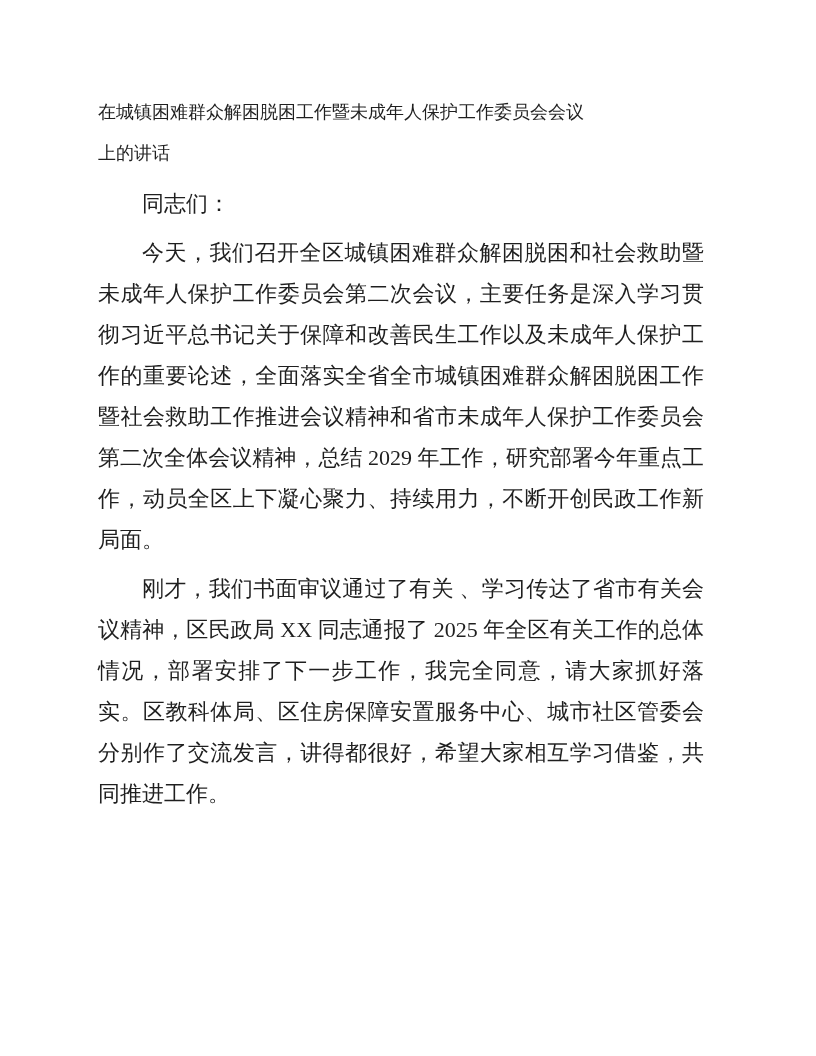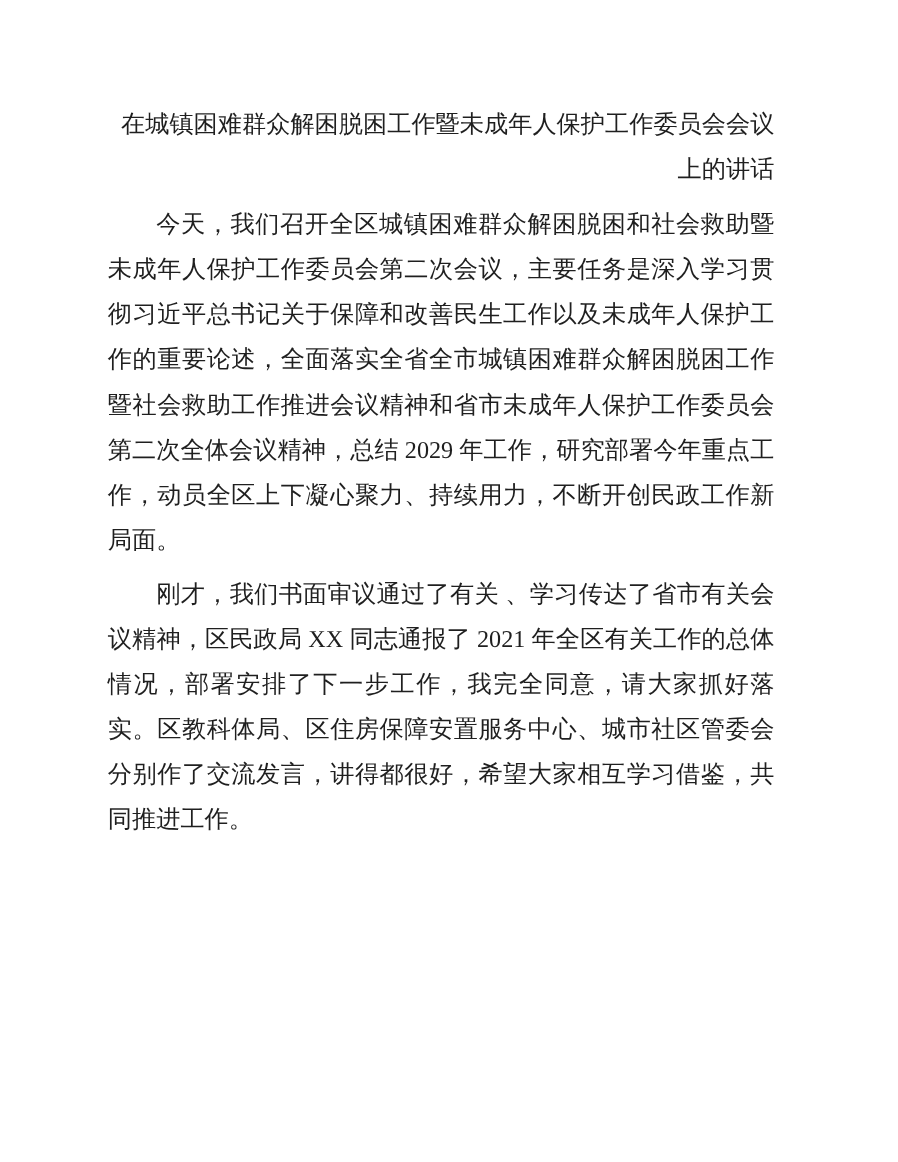--- a/index.html
+++ b/index.html
@@ -15,22 +15,22 @@
     margin: 0 auto;
     padding: 92px 112px 96px 98px;
     background: #ffffff;
     color: #1f1f1f;
     font-family: "Liberation Serif", "DejaVu Serif", serif;
     font-size: 22px;
     line-height: 41px;
     overflow: hidden;
   }
   .doc-title {
-    text-align: right;
-    font-size: 22px;
+    text-align: left;
+    font-size: 18px;
     line-height: 41px;
     margin: 0 0 9px 0;
     font-weight: normal;
   }
   .doc-title .title-line {
     display: block;
   }
   .salutation {
     margin: 0 0 8px 0;
     text-indent: 2em;
@@ -47,19 +47,20 @@
 </head>
 <body>
 
 <div class="page">
 
   <h1 class="doc-title">
     <span class="title-line">在城镇困难群众解困脱困工作暨未成年人保护工作委员会会议</span>
     <span class="title-line">上的讲话</span>
   </h1>
 
+  <p class="salutation">同志们：</p>
 
   <p class="body-para">今天，我们召开全区城镇困难群众解困脱困和社会救助暨未成年人保护工作委员会第二次会议，主要任务是深入学习贯彻习近平总书记关于保障和改善民生工作以及未成年人保护工作的重要论述，全面落实全省全市城镇困难群众解困脱困工作暨社会救助工作推进会议精神和省市未成年人保护工作委员会第二次全体会议精神，总结 2029 年工作，研究部署今年重点工作，动员全区上下凝心聚力、持续用力，不断开创民政工作新局面。</p>
 
-  <p class="body-para">刚才，我们书面审议通过了有关 、学习传达了省市有关会议精神，区民政局 XX 同志通报了 2021 年全区有关工作的总体情况，部署安排了下一步工作，我完全同意，请大家抓好落实。区教科体局、区住房保障安置服务中心、城市社区管委会分别作了交流发言，讲得都很好，希望大家相互学习借鉴，共同推进工作。</p>
+  <p class="body-para">刚才，我们书面审议通过了有关 、学习传达了省市有关会议精神，区民政局 XX 同志通报了 2025 年全区有关工作的总体情况，部署安排了下一步工作，我完全同意，请大家抓好落实。区教科体局、区住房保障安置服务中心、城市社区管委会分别作了交流发言，讲得都很好，希望大家相互学习借鉴，共同推进工作。</p>
 
 
 </div>
 
 </body></html>

